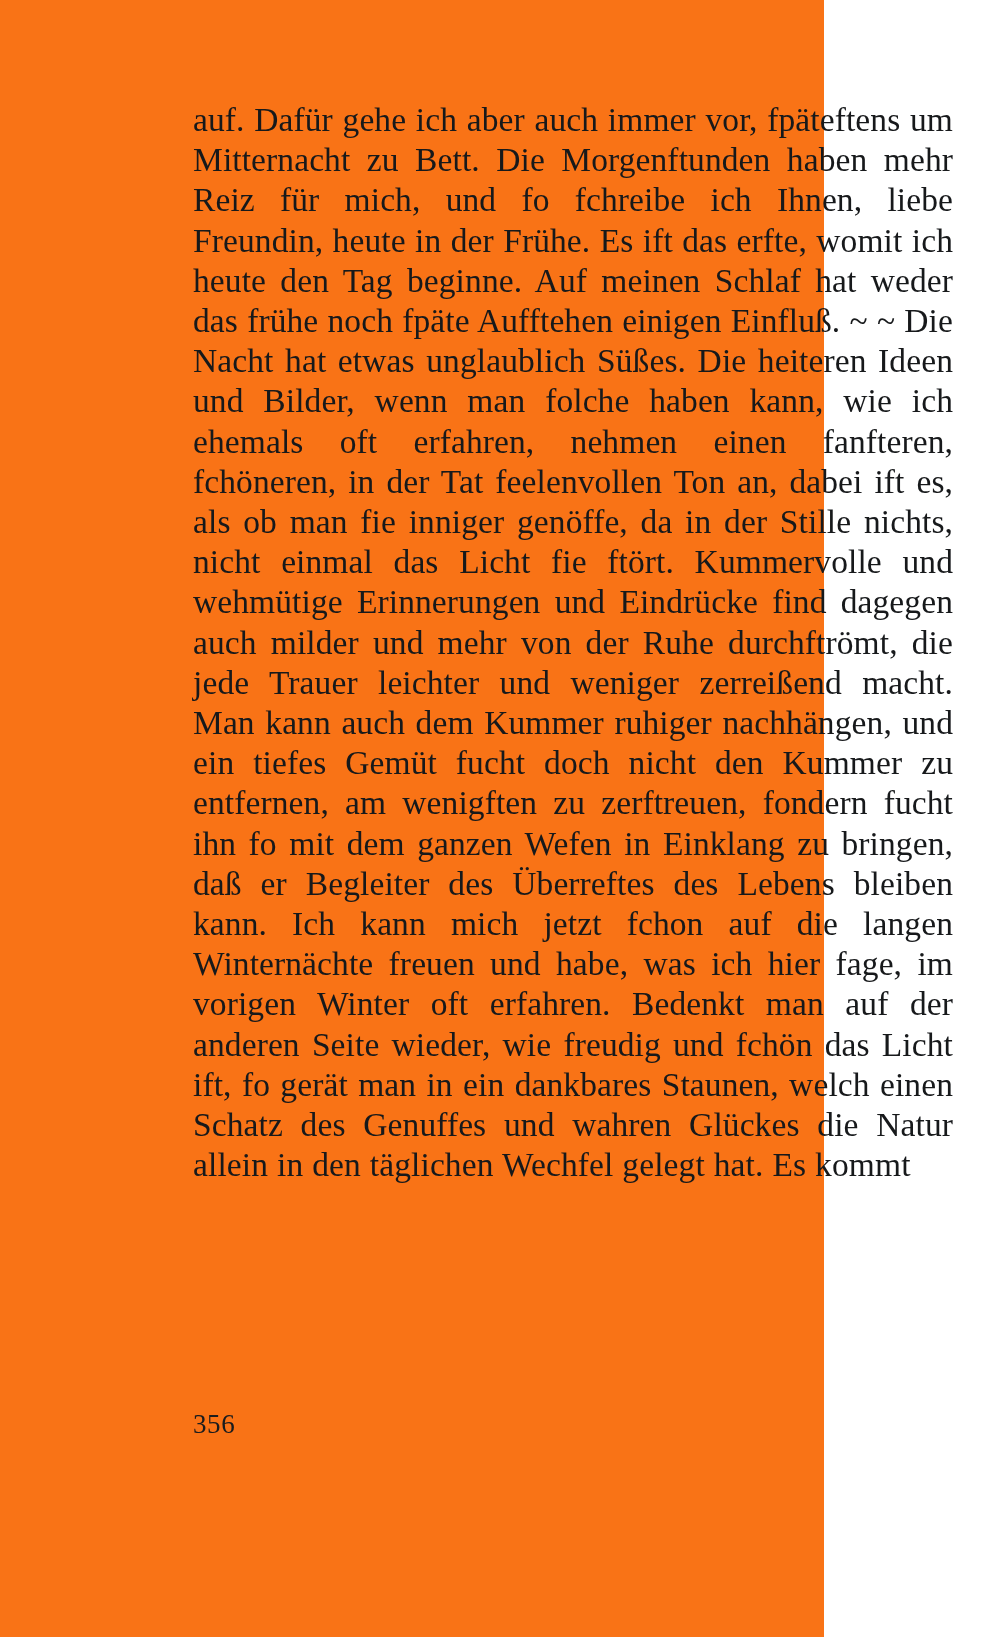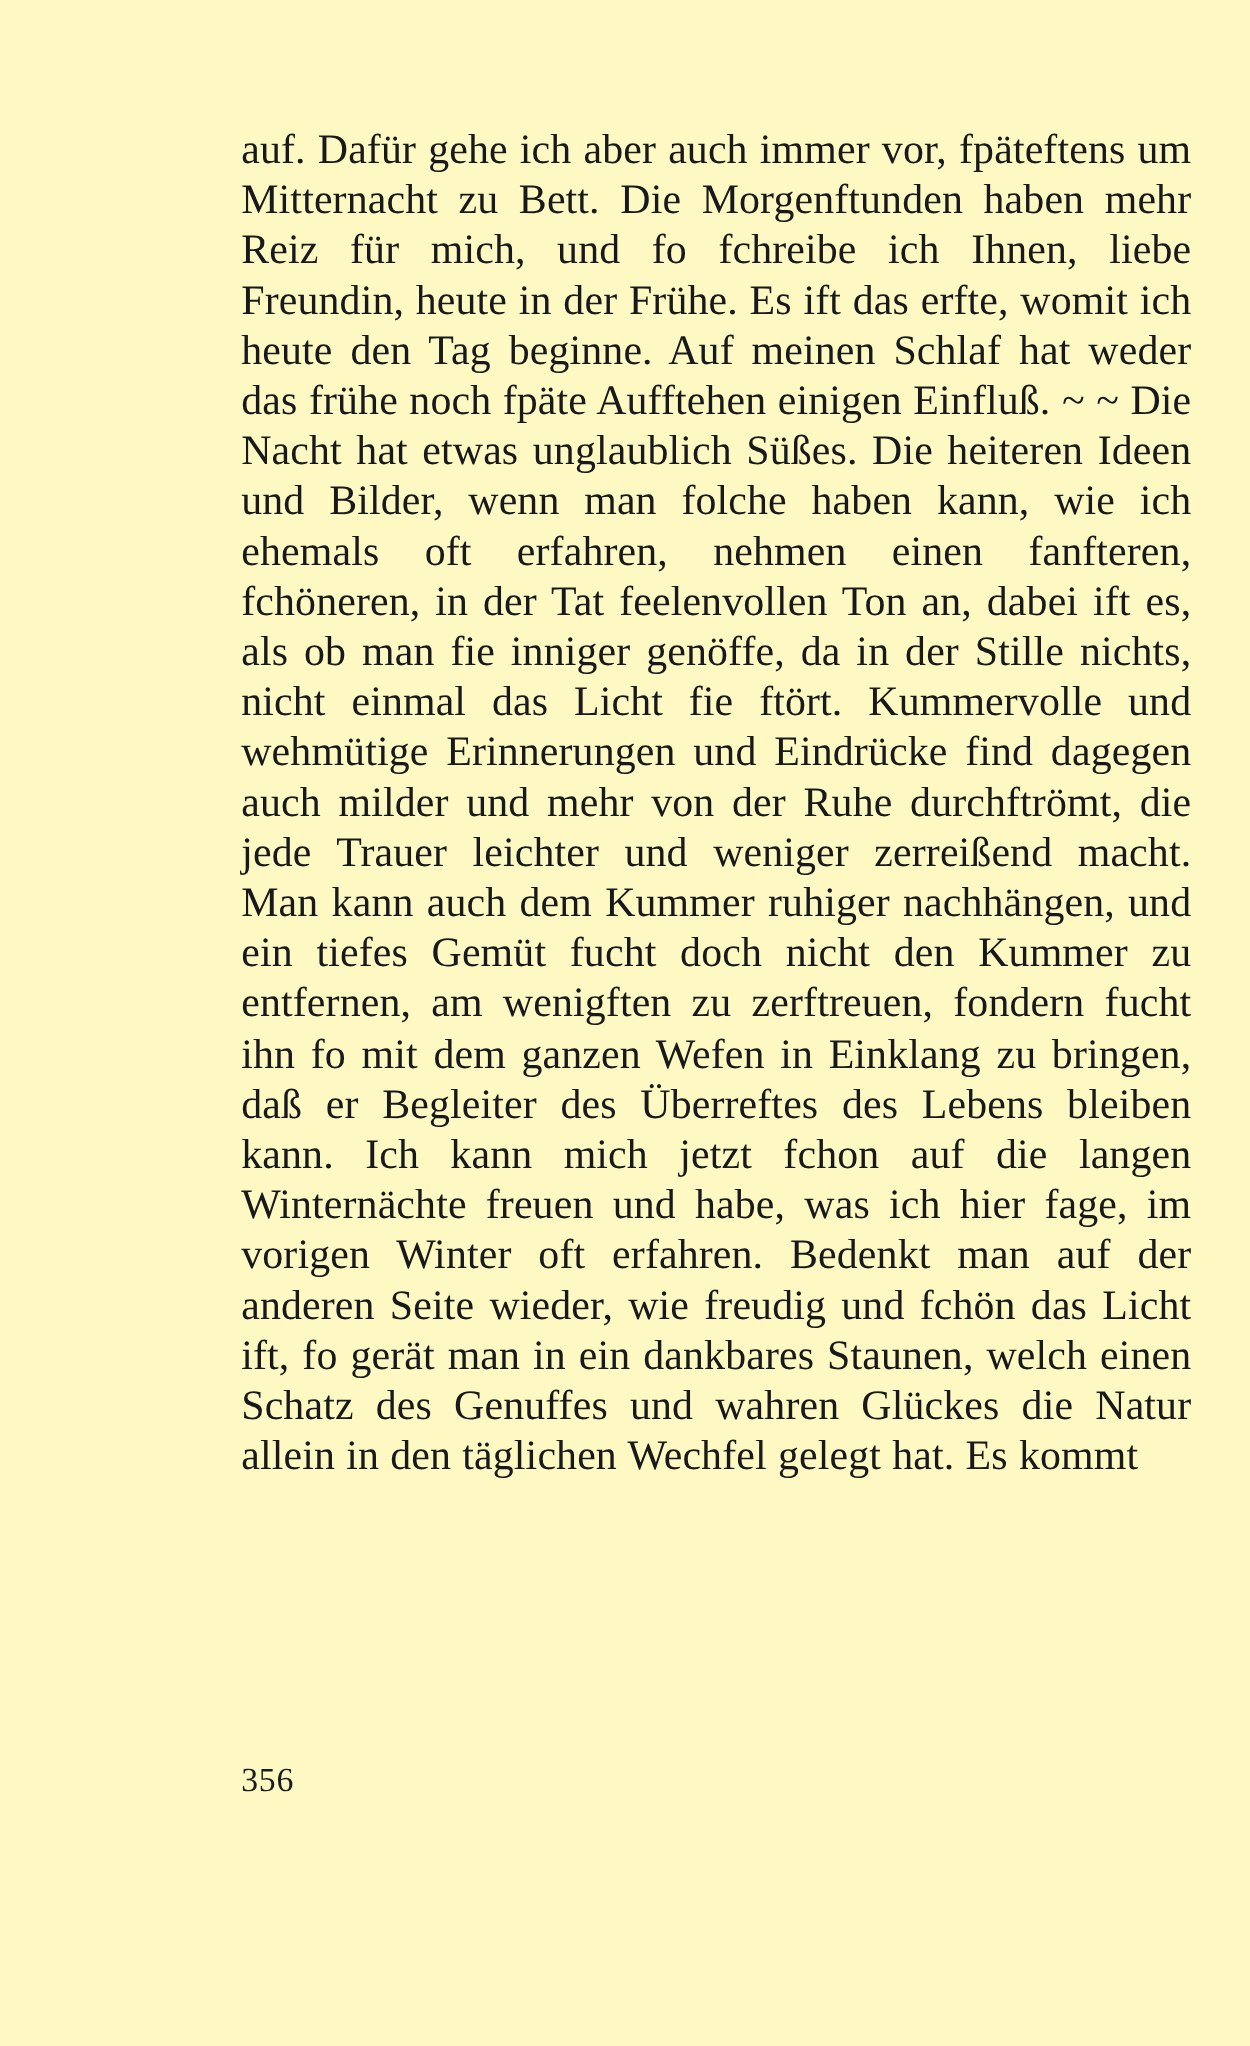--- a/index.html
+++ b/index.html
@@ -9,23 +9,23 @@
   }
   body {
     width: 1000px;
     height: 1637px;
     overflow: hidden;
     font-family: "Liberation Serif", serif;
     color: #16181a;
   }
   .page {
     position: relative;
-    width: 1000px;
+    width: 824px;
     height: 1637px;
-    background: #fef9c3;
+    background: #f97316;
   }
   .text-block {
     position: absolute;
     left: 193px;
     top: 100px;
     width: 760px;
     text-align: justify;
     font-size: 33.5px;
     line-height: 40.2px;
     letter-spacing: 0.1px;

